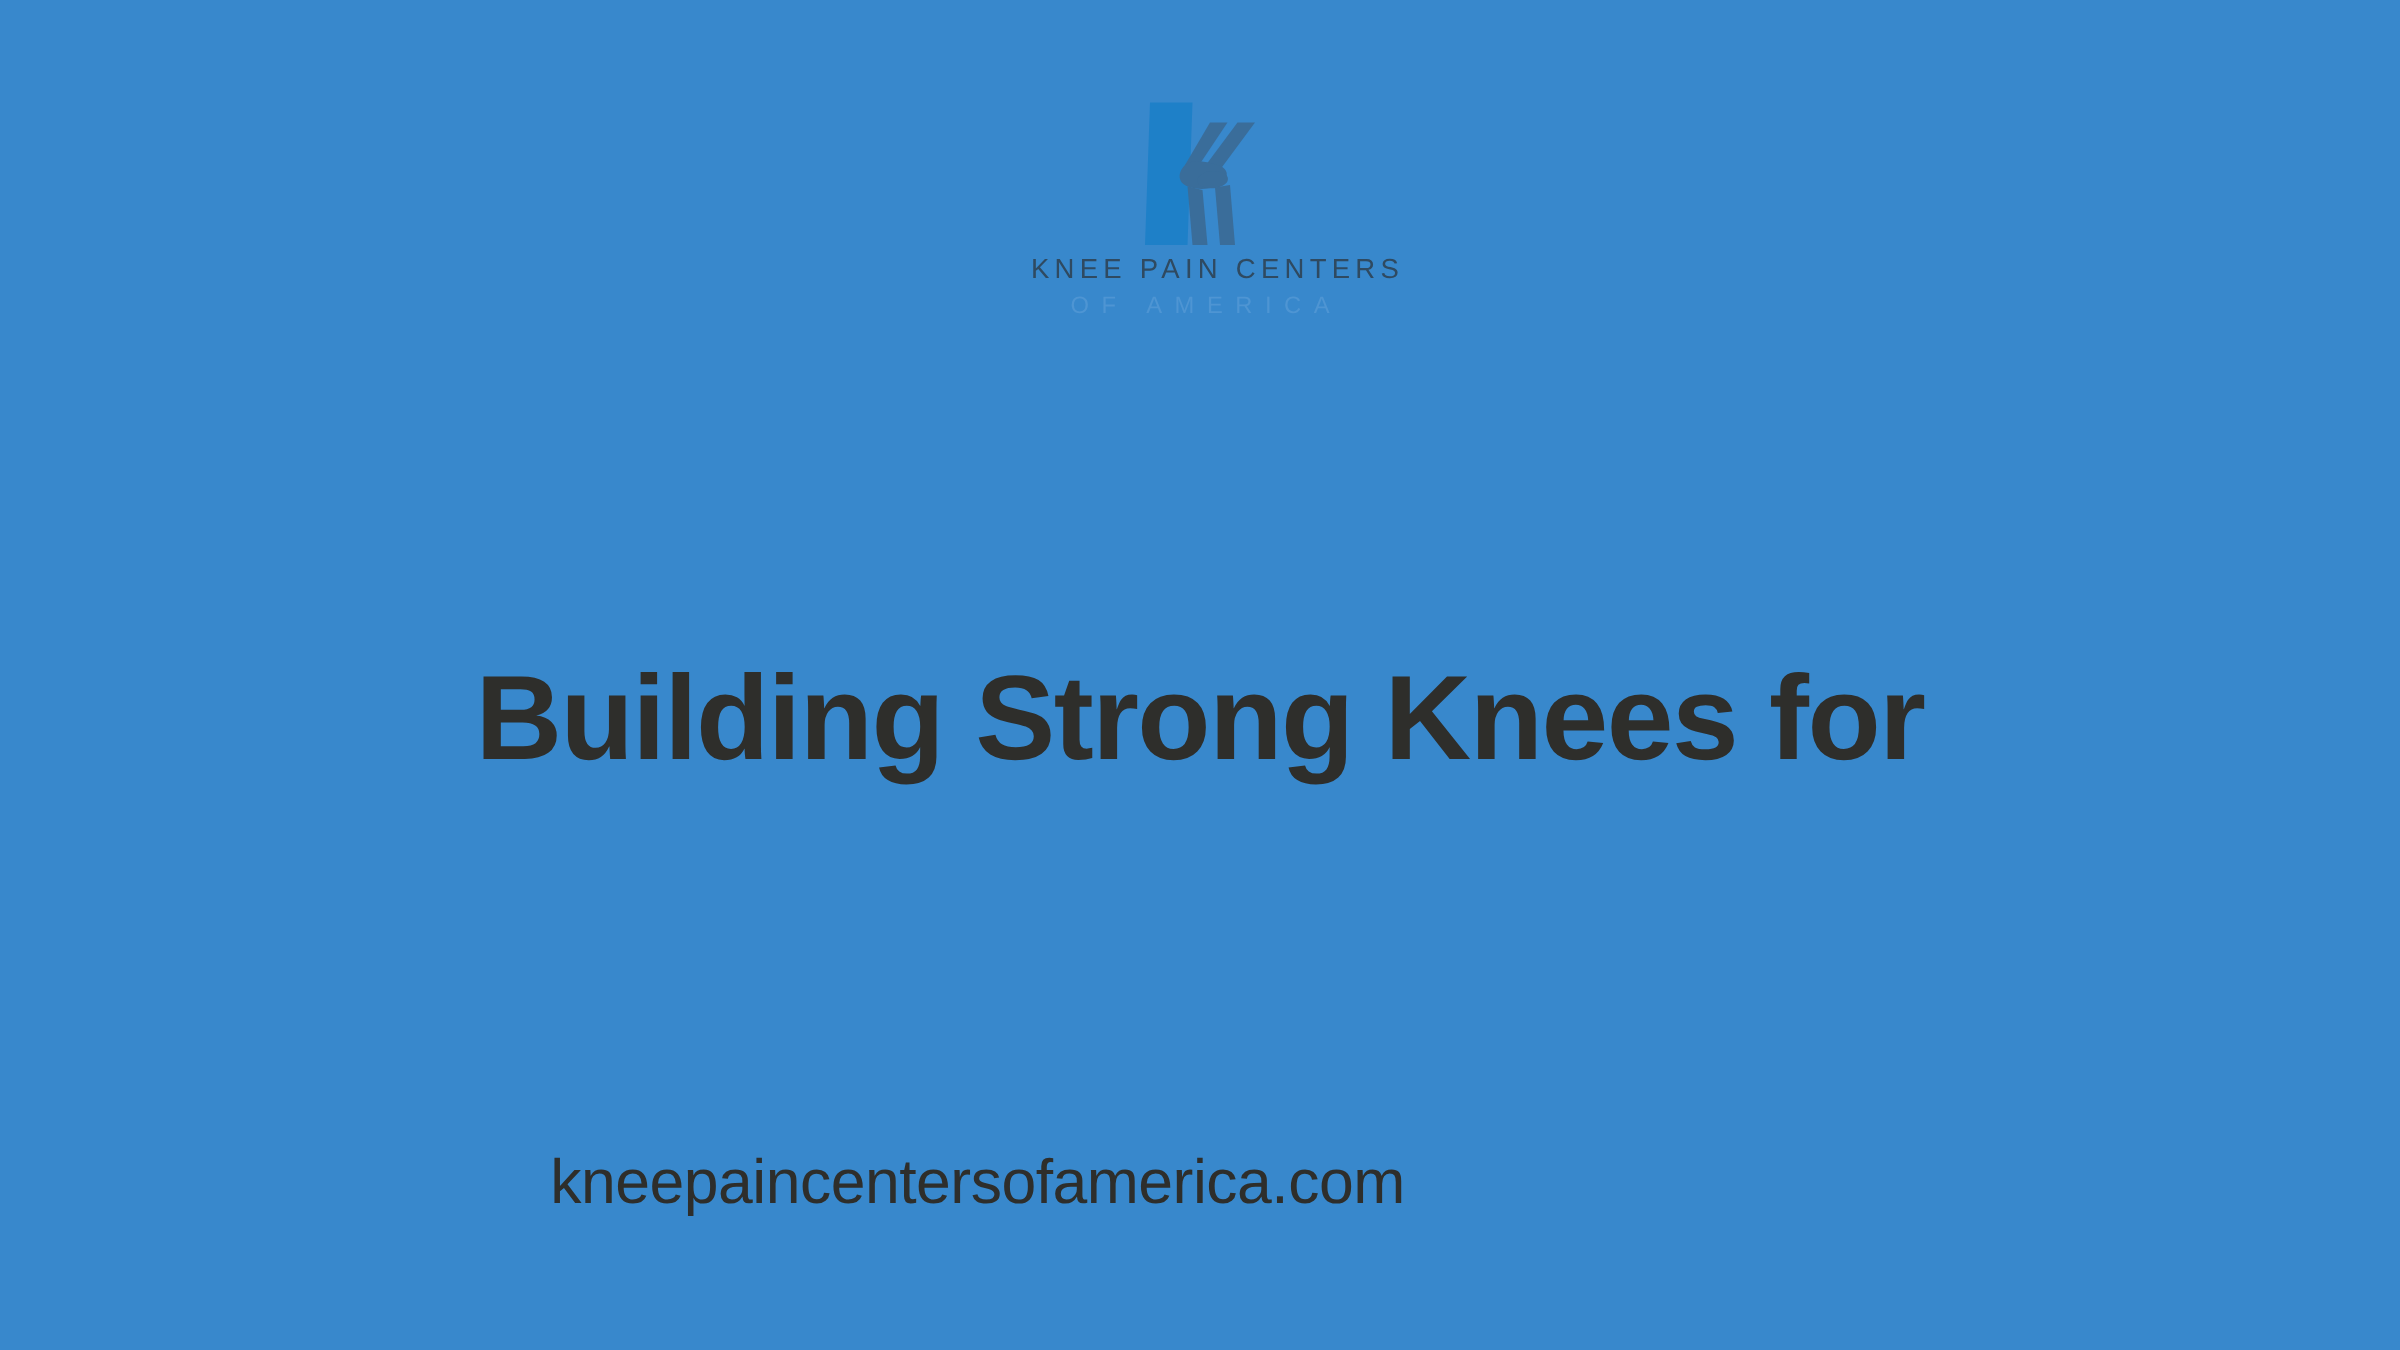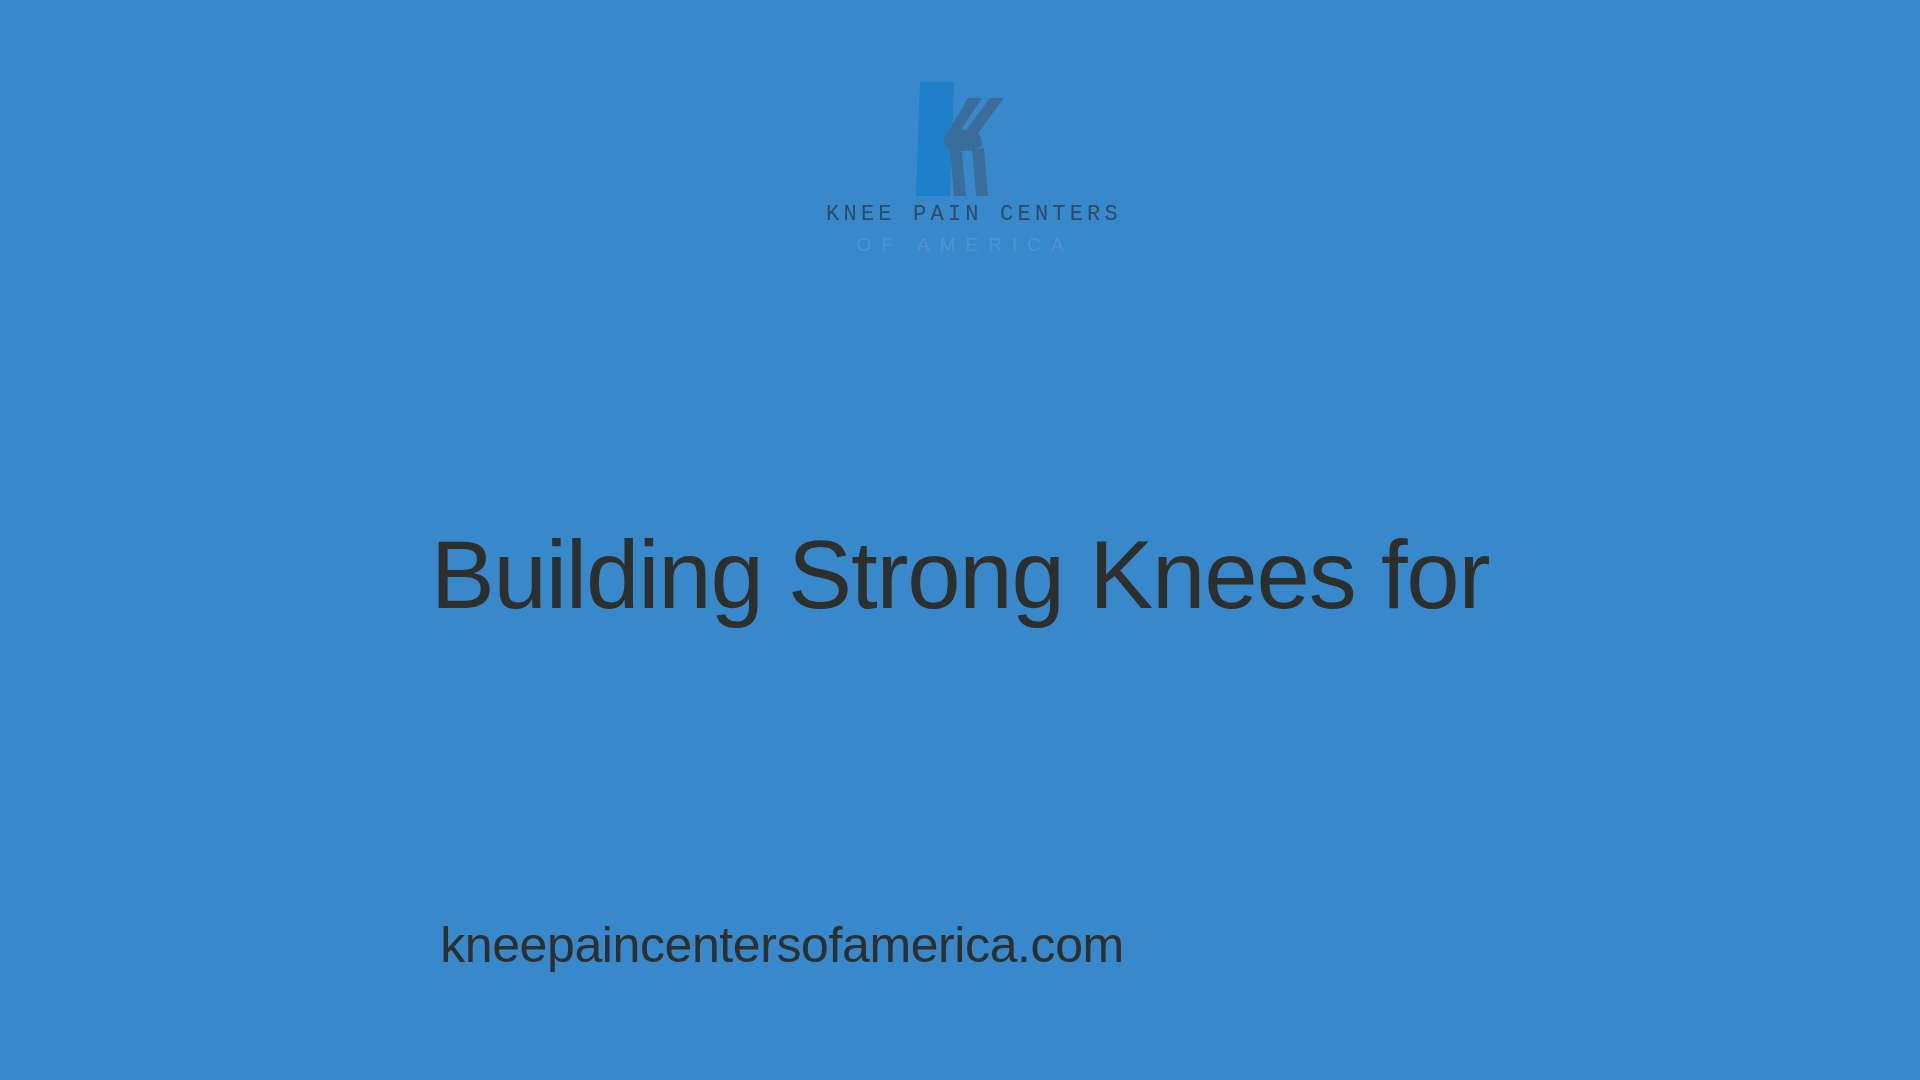--- a/index.html
+++ b/index.html
@@ -36,21 +36,21 @@
   }
 
   .logo-mark {
     width: 112px;
     height: 118px;
     display: block;
     margin-bottom: 6px;
   }
 
   .logo-wordmark {
-    font-family: Liberation Mono, monospace;
+    font-family: Liberation Sans, sans-serif;
     font-size: 22px;
     font-weight: 400;
     letter-spacing: 4.2px;
     color: #2f4a61;
     line-height: 1;
     white-space: nowrap;
     text-align: center;
     margin-left: 28px;
   }
 
@@ -68,21 +68,21 @@
   }
 
   
   .headline {
     position: absolute;
     top: 462px;
     left: 0;
     width: 1920px;
     text-align: center;
     font-family: "Liberation Sans", sans-serif;
-    font-weight: 400;
+    font-weight: 700;
     font-size: 96px;
     line-height: 1.03;
     letter-spacing: -1.2px;
     color: #2e2e2b;
     padding: 0 108px;
     box-sizing: border-box;
   }
   .headline .line {
     display: block;
     white-space: nowrap;

